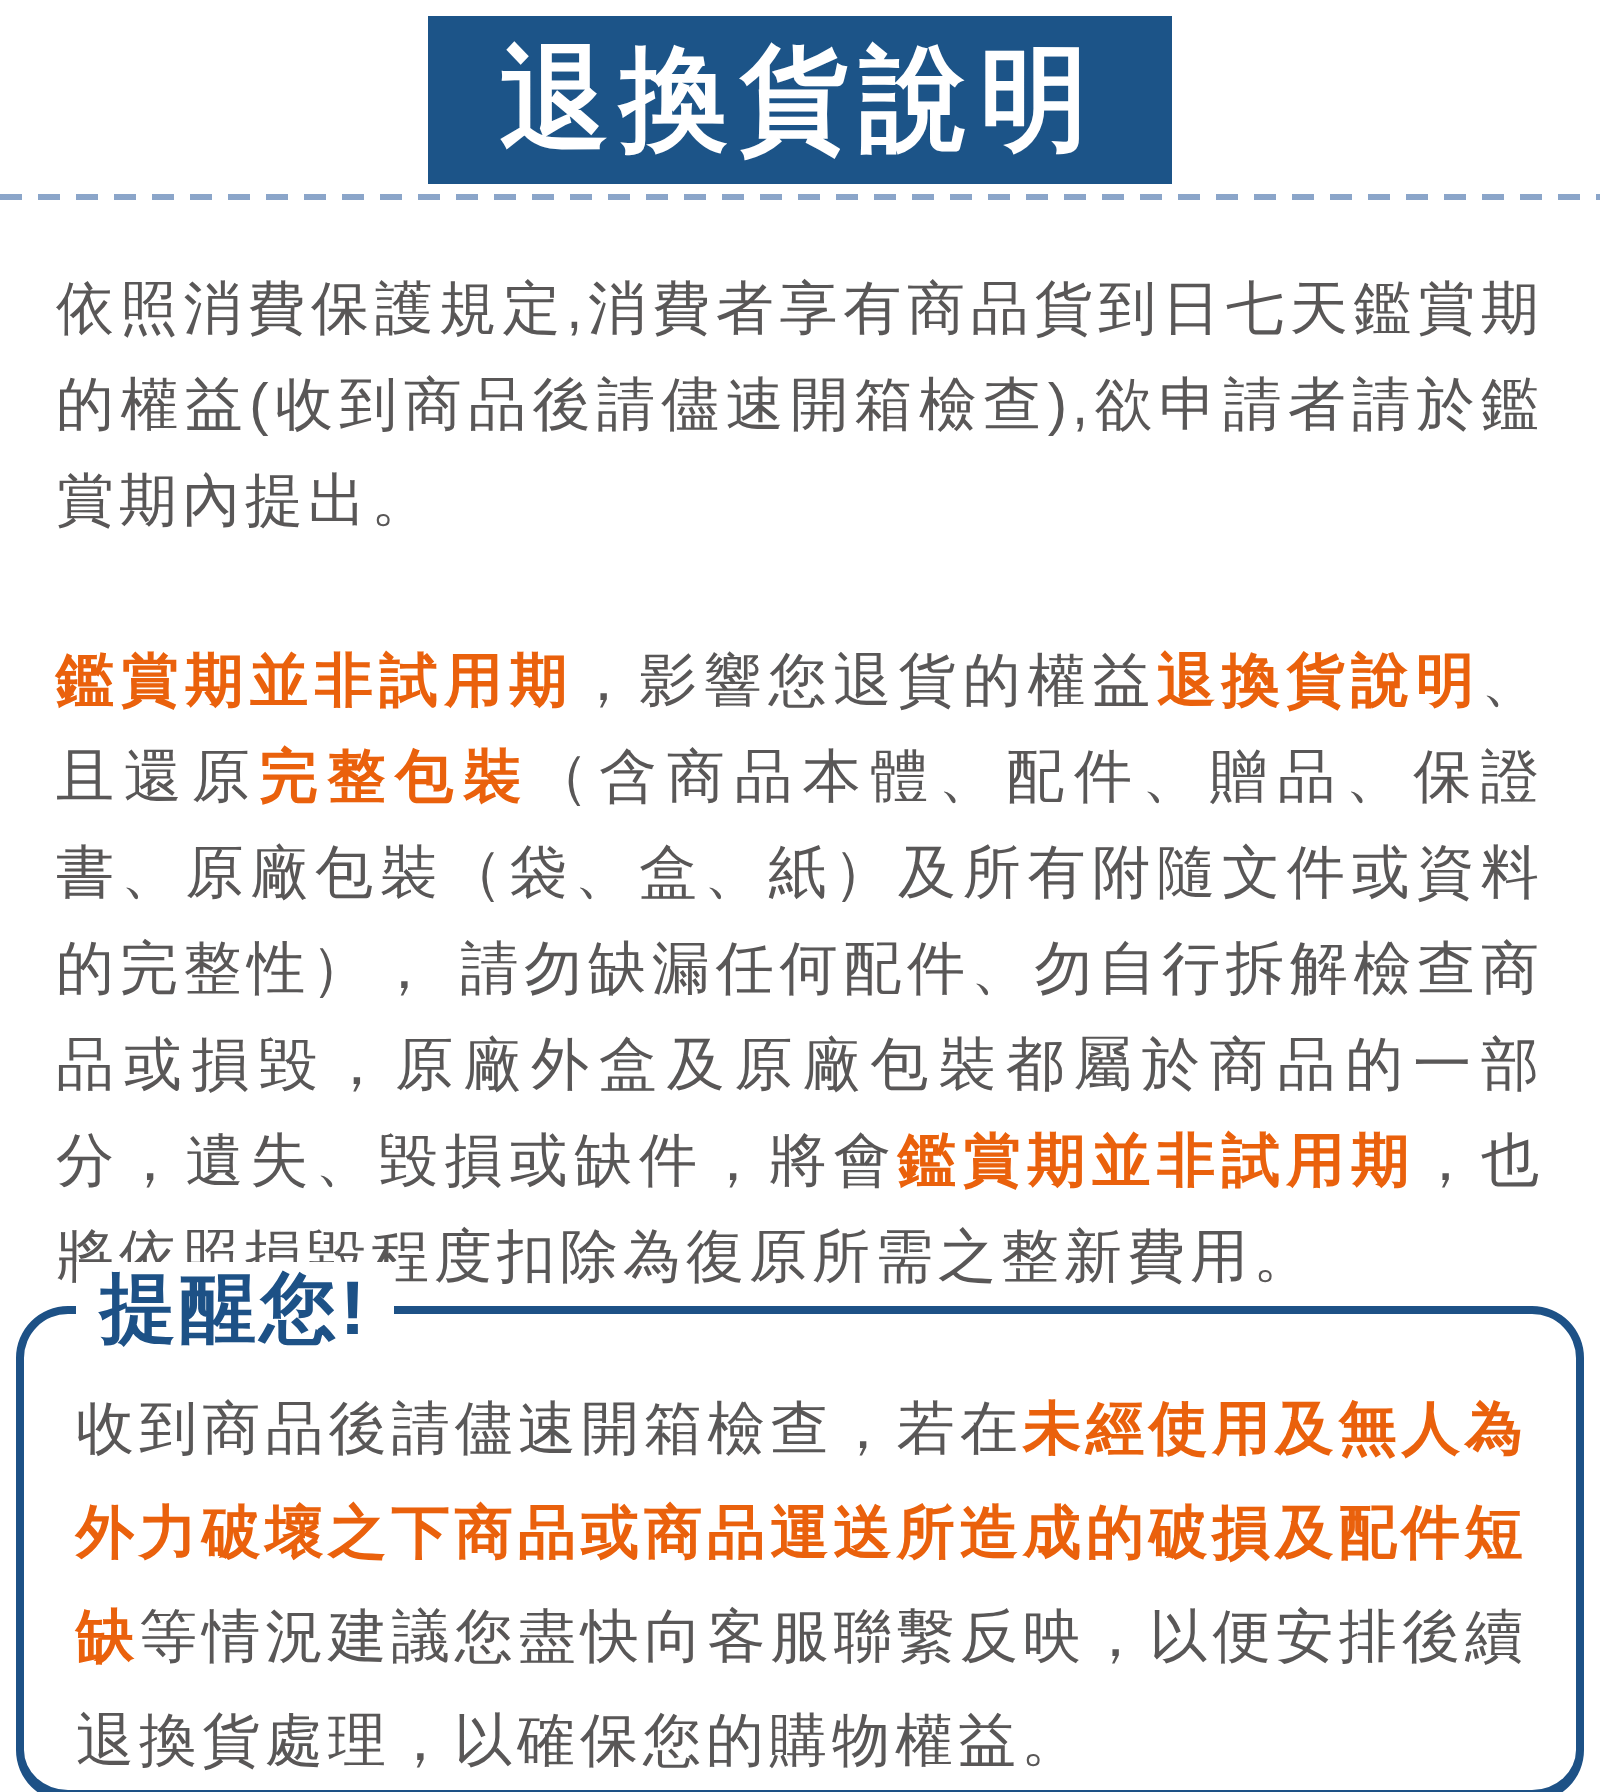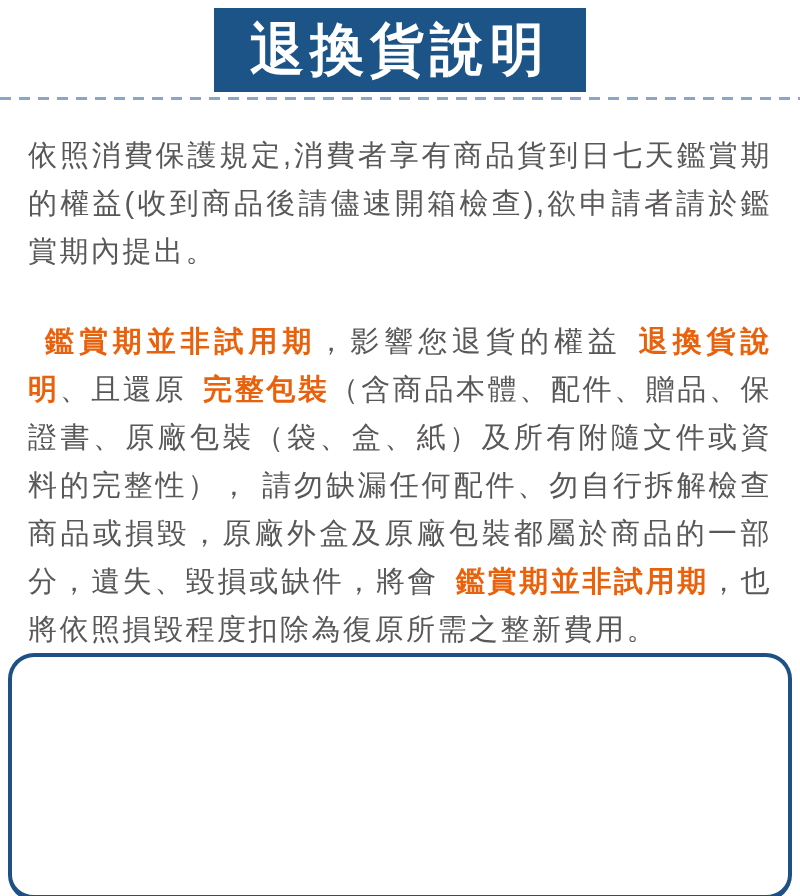--- a/index.html
+++ b/index.html
@@ -26,21 +26,21 @@
     transform: scaleY(1.05);
   }
 
   
   .content { padding: 28px 28px 0; }
   .para {
     font-size: 29px; line-height: 48px; color: #595757;
     text-align: justify; letter-spacing: 2.5px;
   }
   .para + .para { margin-top: 42px; }
-  .hl { color: #ea610c; font-weight: bold; margin-left: 17px; }
+  .hl { color: #ea610c; font-weight: bold; }
 
   
   .reminder-box {
     position: absolute; left: 8px; right: 8px; top: 645px; bottom: 3px;
     border: 4px solid #1d5186; border-bottom-width: 6px;
     border-radius: 26px;
     padding: 32px 24px 0 26px;
     background: #ffffff;
   }
   .reminder-legend {
@@ -65,15 +65,19 @@
 
   <div class="content">
     <p class="para">依照消費保護規定,消費者享有商品貨到日七天鑑賞期的權益(收到商品後請儘速開箱檢查),欲申請者請於鑑賞期內提出。</p>
 
     <p class="para">
       <span class="hl">鑑賞期並非試用期</span><span>，影響您退貨的權益</span><span class="hl">退換貨說明</span><span>、且還原</span><span class="hl">完整包裝</span><span>（含商品本體、配件、贈品、保證書、原廠包裝（袋、盒、紙）及所有附隨文件或資料的完整性）， 請勿缺漏任何配件、勿自行拆解檢查商品或損毀，原廠外盒及原廠包裝都屬於商品的一部分，遺失、毀損或缺件，將會</span><span class="hl">鑑賞期並非試用期</span><span>，也將依照損毀程度扣除為復原所需之整新費用。</span>
     </p>
   </div>
 
   <div class="reminder-box">
+    <span class="reminder-legend">提醒您!</span>
+    <p class="para box-para">
+      <span>收到商品後請儘速開箱檢查，若在</span><span class="hl">未經使用及無人為外力破壞之下商品或商品運送所造成的破損及配件短缺</span><span>等情況建議您盡快向客服聯繫反映，以便安排後續退換貨處理，以確保您的購物權益。</span>
+    </p>
   </div>
 
 </div>
 
 </body></html>

